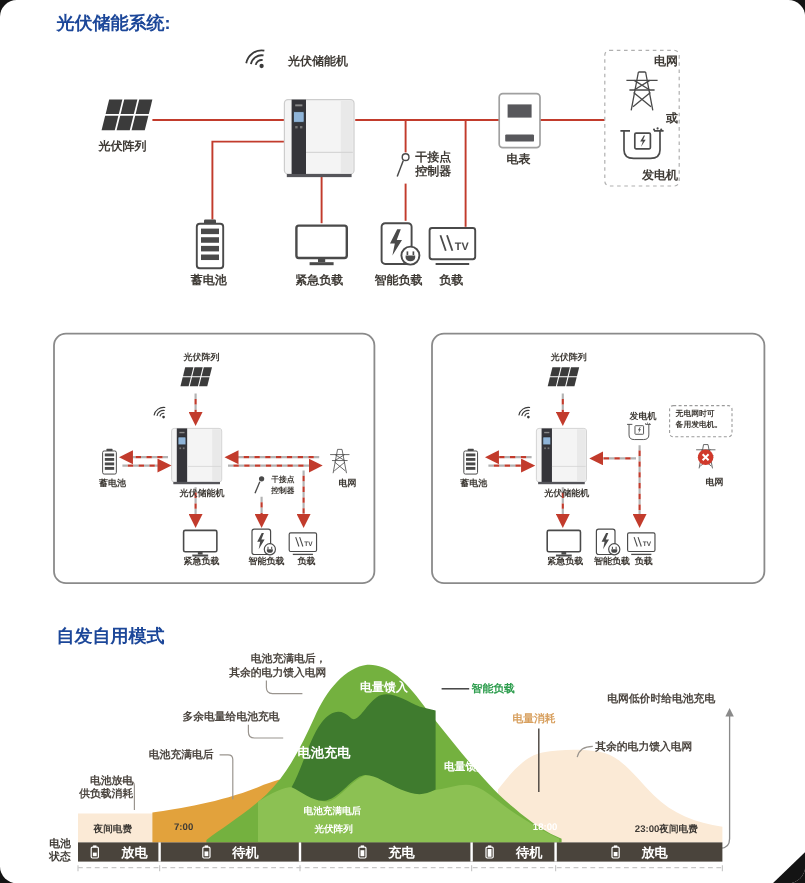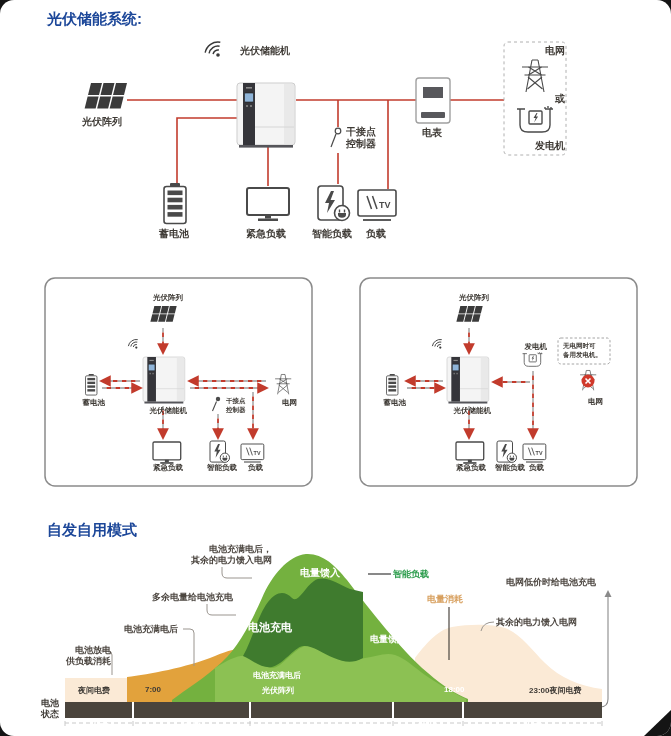--- a/index.html
+++ b/index.html
@@ -8,21 +8,21 @@
   .gfx{position:absolute;left:0;top:0;z-index:0;}
   .lbl{position:absolute;z-index:2;white-space:nowrap;color:#3f3b36;font-weight:700;}
   .t10{font-size:10px;}
   .t8{font-size:7.5px;}
   .t7{font-size:6.5px;font-weight:600;}
   .ann{font-size:9px;color:#4c4640;font-weight:700;}
   .wht{color:#ffffff;font-weight:700;}
   .title{font-size:15px;font-weight:800;color:#1c4799;}
   .ctr{text-align:right;}
   .bar{position:absolute;z-index:2;top:702px;height:16px;background:#4a443c;}
-  .seg{position:absolute;z-index:3;top:702px;height:16px;display:flex;align-items:center;gap:18px;color:#fff;font-size:11px;font-weight:700;flex-direction:column;}
+  .seg{position:absolute;z-index:3;top:702px;height:16px;display:flex;align-items:center;justify-content:center;gap:18px;color:#fff;font-size:11px;font-weight:700;}
   .divd{position:absolute;z-index:4;top:702px;height:16px;width:2px;background:#ffffff;}
   .corner{position:absolute;z-index:5;right:0;bottom:0;width:30px;height:28px;}
 </style>
 </head>
 <body>
 
 <div class="page">
 
 <svg class="gfx" width="671" height="736" viewBox="0 0 671 736">
   <defs>
@@ -314,20 +314,28 @@
   <span>放电</span>
 </div>
 <div class="seg" style="left:133px;width:117px;">
   <svg width="8" height="12" viewBox="0 0 8 12">
         <rect x="2.6" y="0.5" width="2.8" height="1.5" fill="#fff"></rect>
         <rect x="1" y="2" width="6" height="9" rx="1" fill="none" stroke="#fff"></rect>
         <rect x="2.4" y="5.5" width="3.2" height="4" fill="#fff"></rect>
       </svg>
   <span>待机</span>
 </div>
+<div class="seg" style="left:250px;width:143px;">
+  <svg width="8" height="12" viewBox="0 0 8 12">
+        <rect x="2.6" y="0.5" width="2.8" height="1.5" fill="#fff"></rect>
+        <rect x="1" y="2" width="6" height="9" rx="1" fill="none" stroke="#fff"></rect>
+        <rect x="2.4" y="4.5" width="3.2" height="5" fill="#fff"></rect>
+      </svg>
+  <span>充电</span>
+</div>
 <div class="seg" style="left:393px;width:70px;">
   <svg width="8" height="12" viewBox="0 0 8 12">
         <rect x="2.6" y="0.5" width="2.8" height="1.5" fill="#fff"></rect>
         <rect x="1" y="2" width="6" height="9" rx="1" fill="none" stroke="#fff"></rect>
         <rect x="2.4" y="3.5" width="3.2" height="6.5" fill="#fff"></rect>
       </svg>
   <span>待机</span>
 </div>
 <div class="seg" style="left:463px;width:139px;">
   <svg width="8" height="12" viewBox="0 0 8 12">

